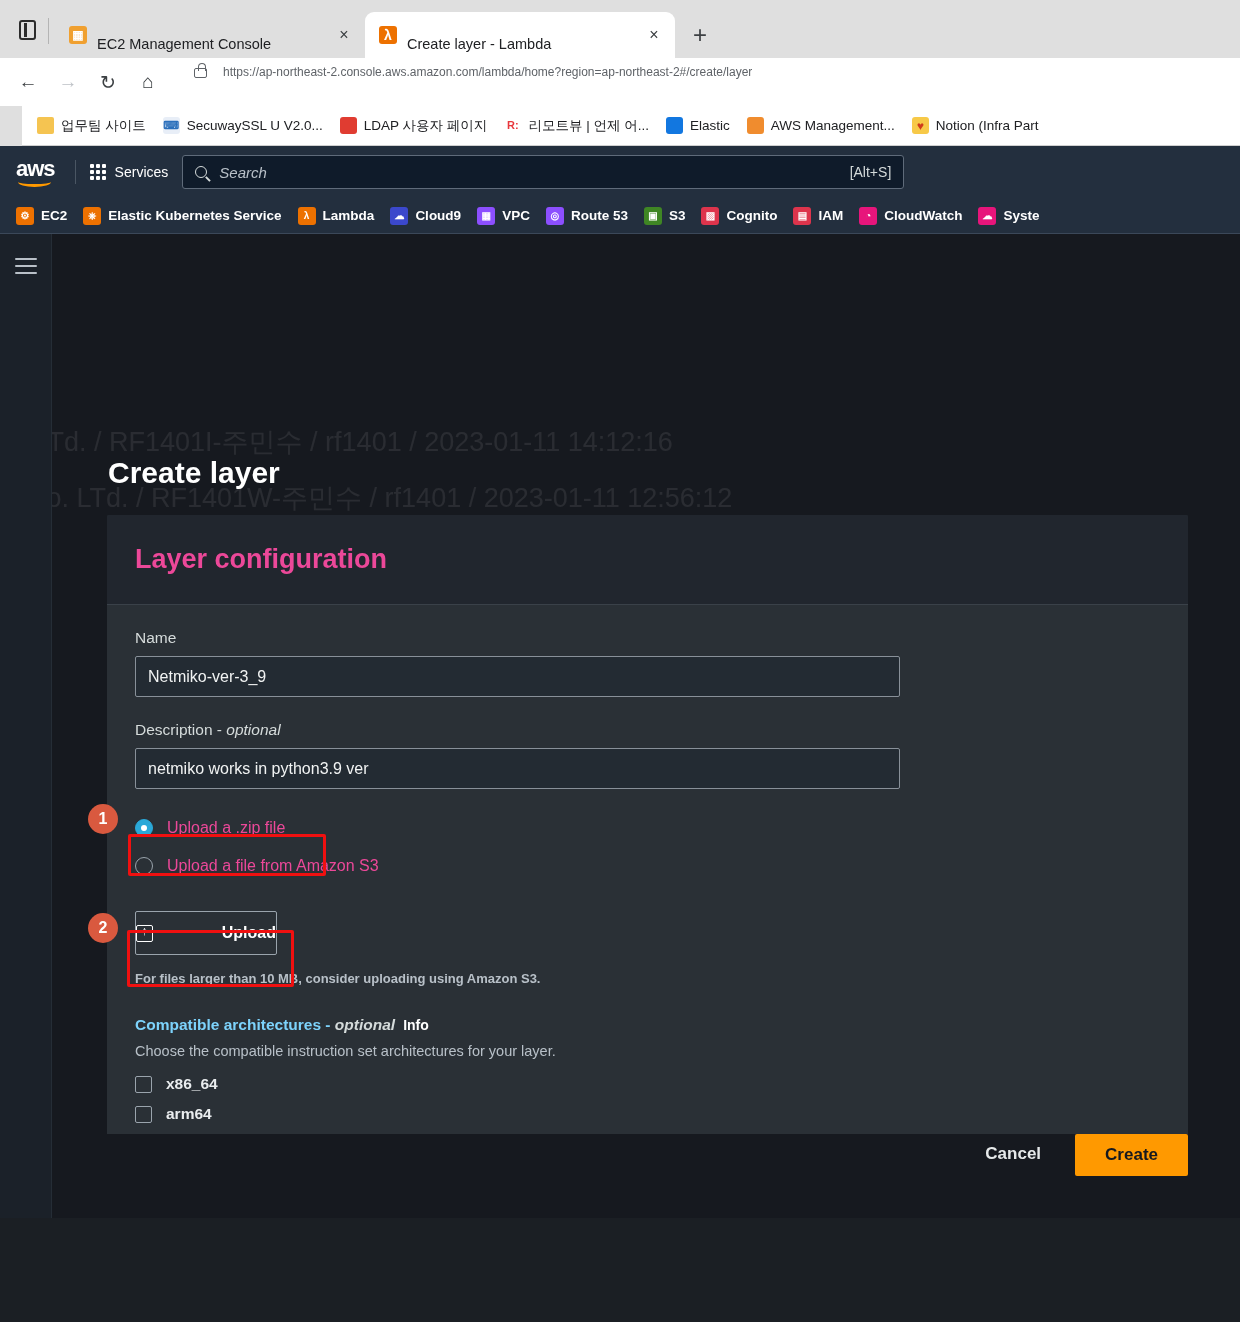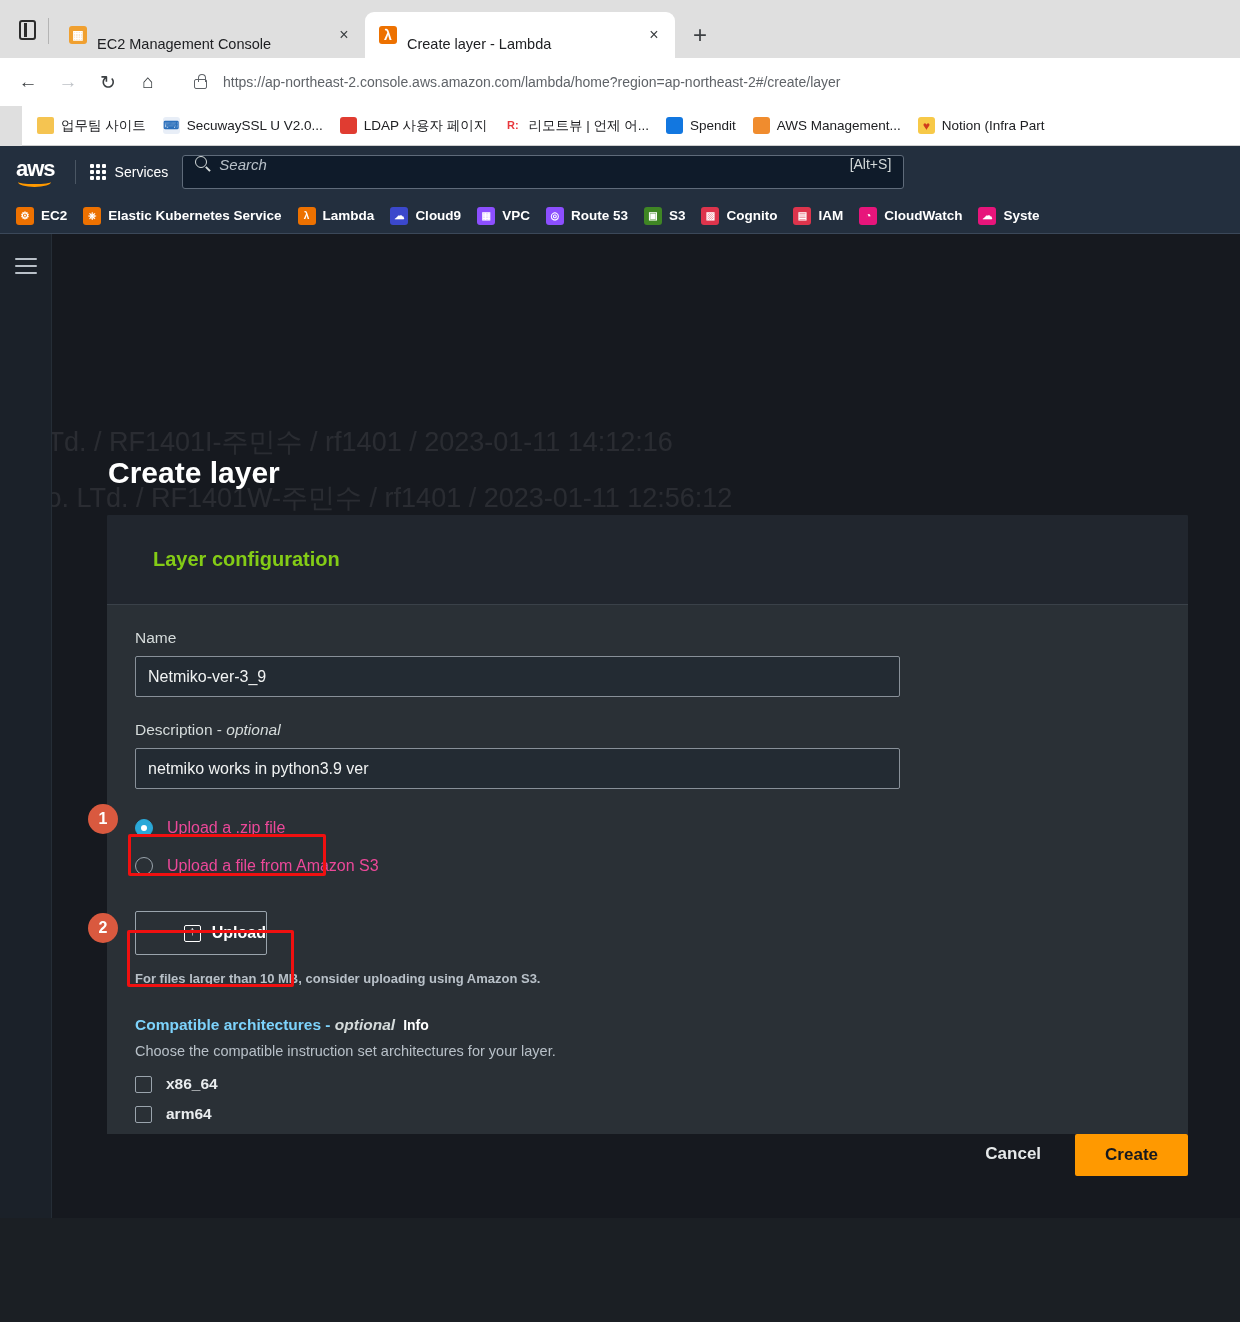--- a/index.html
+++ b/index.html
@@ -66,22 +66,22 @@
     padding: 0 10px; gap: 4px;
   }
   .nav-btn {
     width: 36px; height: 36px; border-radius: 50%;
     display: flex; align-items: center; justify-content: center;
     color: #3c4043; font-size: 19px;
   }
   .nav-btn.disabled { color: #bdc1c6; }
   .omnibox {
     flex: 1; height: 34px; background: #fff; border-radius: 18px;
-    display: flex; align-items: center; padding: 0 14px; margin-left: 10px;
-    font-size: 14px; color: #5f6368;
+    display: flex; padding: 0 14px; margin-left: 10px;
+    font-size: 12px; color: #5f6368;
   }
   .lock-icon {
     width: 13px; height: 10px; border: 1.6px solid #5f6368; border-radius: 2px;
     position: relative; margin-right: 16px; margin-top: 3px; flex: 0 0 13px;
   }
   .lock-icon:before {
     content: ""; position: absolute; left: 2.5px; top: -6px;
     width: 6px; height: 7px; border: 1.6px solid #5f6368; border-bottom: none;
     border-radius: 4px 4px 0 0;
   }
@@ -123,21 +123,21 @@
     content: ""; position: absolute; left: 2px; right: 4px; bottom: 1px; height: 7px;
     border-bottom: 3px solid #ff9900; border-radius: 0 0 50% 50%;
   }
   .hdr-divider { width: 1px; height: 24px; background: #4a5663; }
   .services-btn { display: flex; align-items: center; gap: 9px; color: #fff; font-size: 14px; }
   .grid-ico { display: grid; grid-template-columns: repeat(3, 4px); gap: 2px; }
   .grid-ico i { width: 4px; height: 4px; background: #fff; display: block; border-radius: 1px; }
   .aws-search {
     flex: 1; max-width: 722px; height: 34px; background: #0f1b2a;
     border: 1px solid #5f6b7a; border-radius: 3px;
-    display: flex; padding: 0 12px; gap: 12px;
+    display: flex; align-items: center; padding: 0 12px; gap: 12px;
   }
   .srch-ico {
     width: 12px; height: 12px; border: 1.8px solid #d5dbdb; border-radius: 50%;
     position: relative; flex: 0 0 12px;
   }
   .srch-ico:after {
     content: ""; position: absolute; right: -5px; bottom: -3px; width: 6px; height: 1.8px;
     background: #d5dbdb; transform: rotate(45deg);
   }
   .srch-ph { flex: 1; color: #b8c0c8; font-size: 15px; font-style: italic; }
@@ -183,21 +183,21 @@
   }
 
   .card {
     position: absolute; left: 107px; top: 281px; width: 1081px;
     background: #2a3036; border-radius: 2px; overflow: hidden;
   }
   .card-head {
     height: 90px; background: #21262e; display: flex; align-items: center;
     padding: 0 28px; border-bottom: 1px solid #3a4149;
   }
-  .card-head h2 { font-size: 20px; color: #84cc16; font-weight: bold; margin-left: 18px; }
+  .card-head h2 { font-size: 27px; color: #ec4899; font-weight: bold; }
   .card-body { padding: 24px 28px 40px 28px; }
 
   .fld-label { font-size: 15.5px; color: #d5dbdb; margin-bottom: 9px; }
   .fld-label b { font-weight: bold; color: #7dd3fc; }
   .fld-label i { font-style: italic; }
   .info-link { color: #ffffff; font-size: 14px; font-weight: bold; margin-left: 8px; }
   .fld-desc { font-size: 14.5px; color: #b8c0c8; margin-bottom: 10px; }
 
   .txtinput {
     width: 765px; height: 41px; background: #232b33;
@@ -221,23 +221,23 @@
   .radio-lbl { font-size: 16px; color: #ec4899; }
 
   .hl-box { position: absolute; border: 3px solid #f01010; border-radius: 2px; pointer-events: none; }
   .step-badge {
     position: absolute; width: 30px; height: 30px; border-radius: 50%;
     background: #d9593f; color: #fff; font-size: 16px; font-weight: bold;
     display: flex; align-items: center; justify-content: center;
   }
 
   .upload-btn {
-    width: 132px; height: 44px; background: #2a3036;
+    width: 142px; height: 44px; background: #2a3036;
     border: 1px solid #9aa4ad; border-radius: 2px;
-    display: flex; align-items: center; justify-content: flex-end; gap: 11px;
+    display: flex; align-items: center; justify-content: space-between; gap: 11px;
     color: #fff; font-size: 16px; font-weight: bold;
   }
   .up-ico {
     width: 17px; height: 17px; border: 1.8px solid #fff; border-radius: 2px;
     position: relative;
   }
   .up-ico:after {
     content: "↑"; position: absolute; left: 0; right: 0; top: -4px;
     text-align: center; font-size: 13px; line-height: 17px; color: #fff;
   }
@@ -325,21 +325,21 @@
     <div class="bm">
       <span class="bm-ico ic-ldap"></span>
       <span>LDAP 사용자 페이지</span>
     </div>
     <div class="bm">
       <span class="bm-ico ic-remote">R:</span>
       <span>리모트뷰 | 언제 어...</span>
     </div>
     <div class="bm">
       <span class="bm-ico ic-spendit"></span>
-      <span>Spendit</span>
+      <span>Elastic</span>
     </div>
     <div class="bm">
       <span class="bm-ico ic-aws"></span>
       <span>AWS Management...</span>
     </div>
     <div class="bm">
       <span class="bm-ico ic-notion">♥</span>
       <span>Notion (Infra Part</span>
     </div>
   </div>

